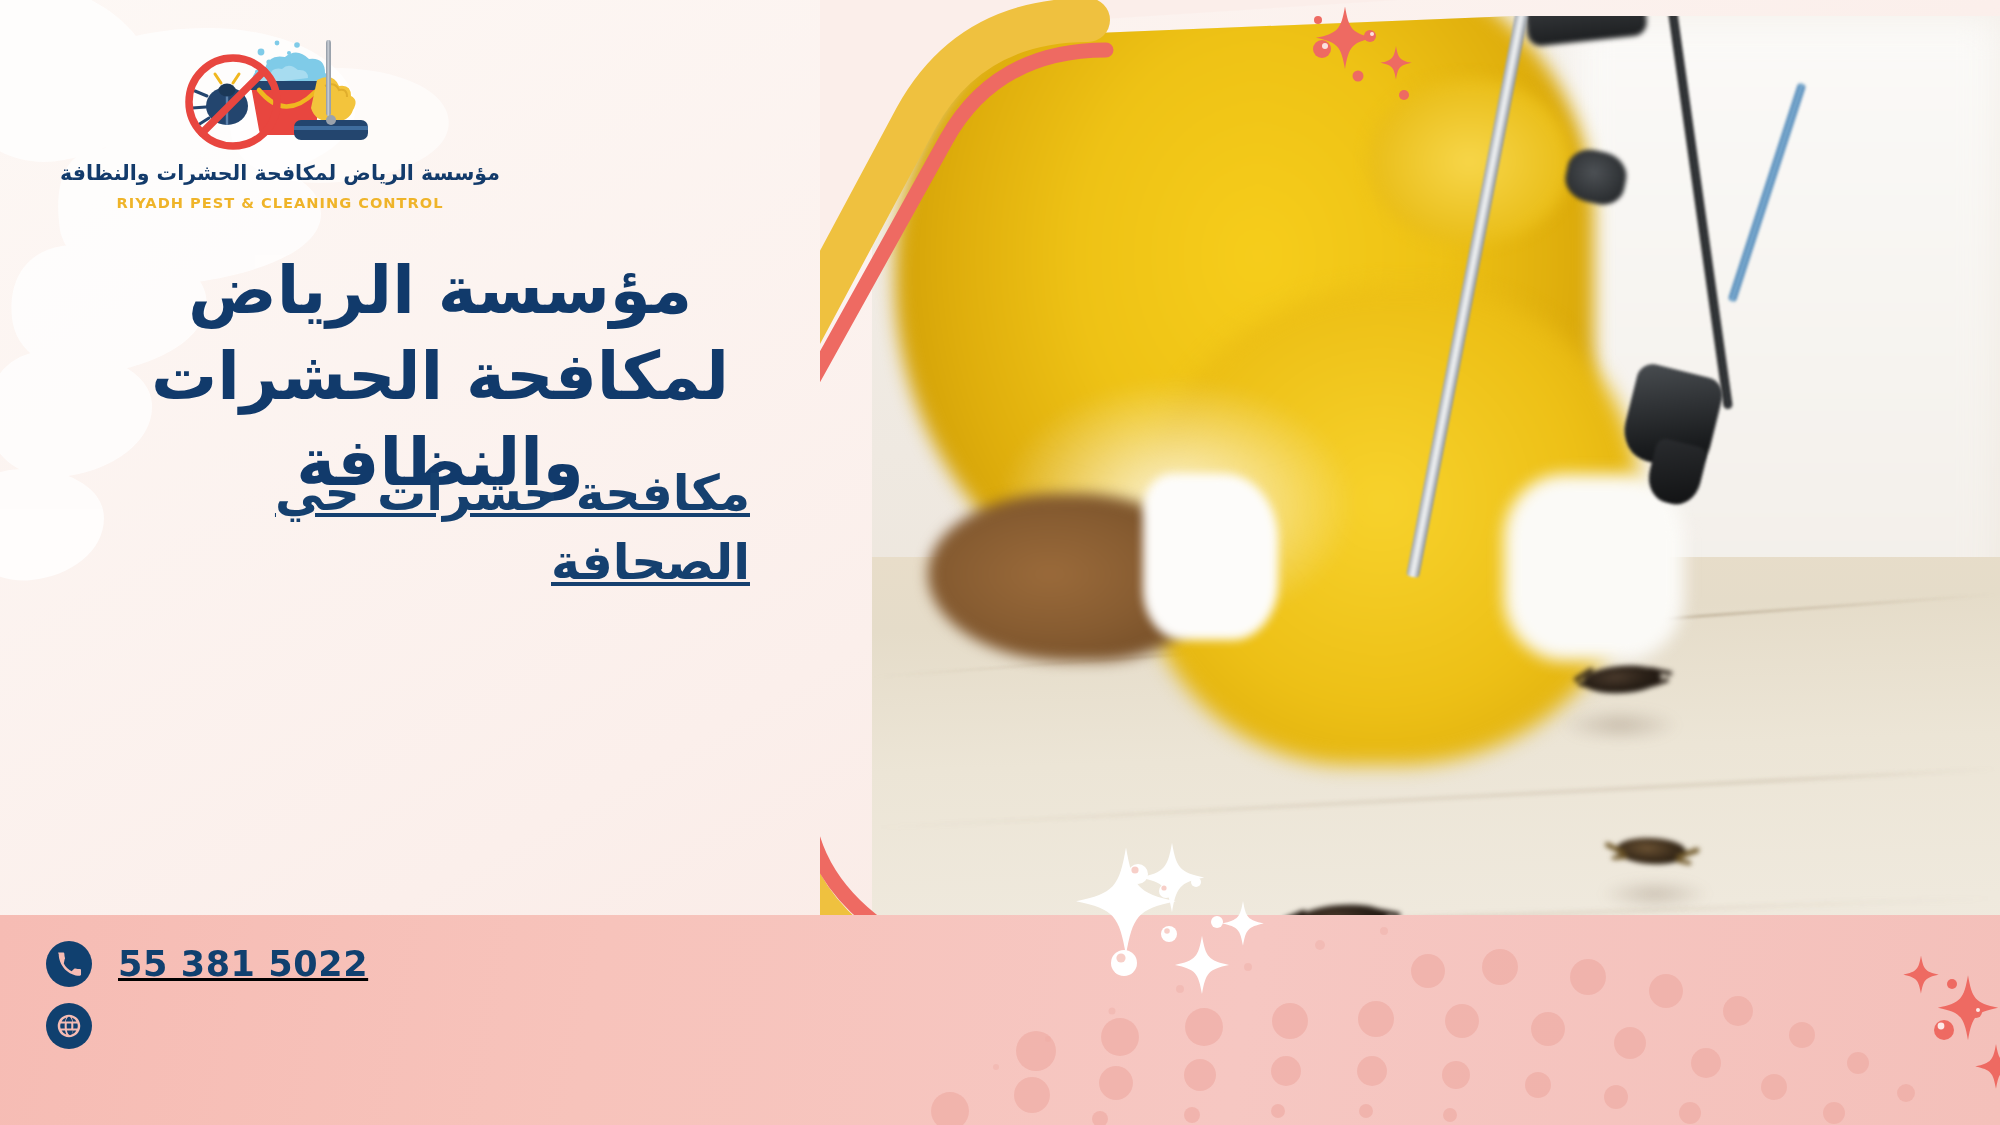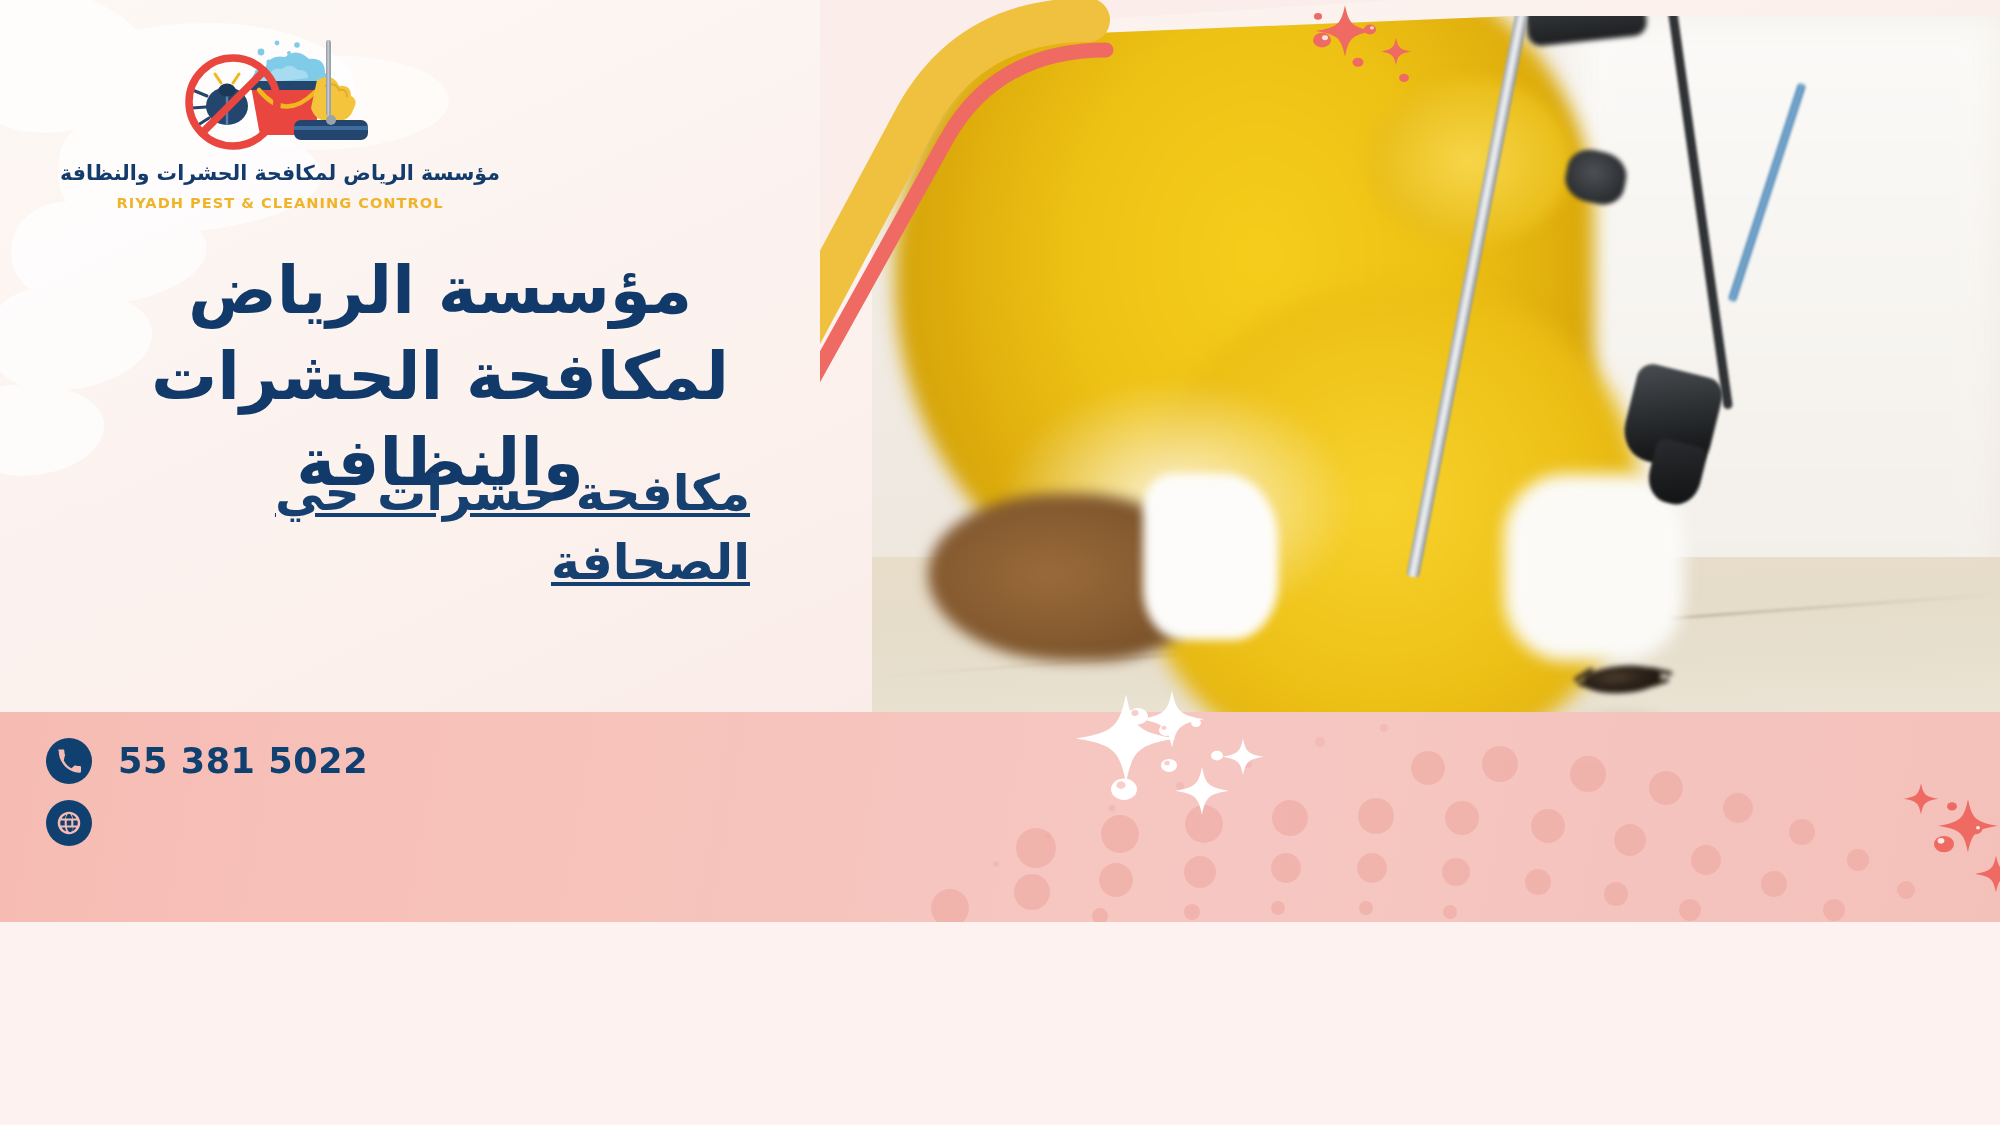--- a/index.html
+++ b/index.html
@@ -4,21 +4,21 @@
 <style>
   * { margin:0; padding:0; box-sizing:border-box; }
   html,body { width:2000px; height:1125px; overflow:hidden; }
   body {
     font-family:"DejaVu Sans","Liberation Sans",sans-serif;
     background:#fdf2ef;
   }
 
   .banner{
     position:relative;
-    width:2000px; height:922px;
+    width:2000px; height:1125px;
     overflow:hidden;
     background:
       linear-gradient(135deg,#fdf6f3 0%,#fbeeea 45%,#f9e6e1 100%);
   }
 
   
   .blob-layer{ position:absolute; inset:0; pointer-events:none; }
   .blob-layer svg{ width:100%; height:100%; display:block; }
 
   
@@ -74,20 +74,21 @@
     background:linear-gradient(100deg,#f6bcb4 0%,#f7c3bb 30%,#f6c7c2 62%,#f4c0ba 100%);
     overflow:hidden;
   }
   .bar-dots{ position:absolute; right:0; bottom:0; width:1200px; height:210px; }
   .bar-dots svg{ width:100%; height:100%; display:block; }
 
   .contact-list{
     position:absolute; left:46px; top:26px;
     display:flex; flex-direction:column; gap:16px;
     z-index:3;
+    text-decoration:underline;
   }
   .contact-row{ display:flex; align-items:center; gap:26px; }
   .c-icon{
     width:46px; height:46px; border-radius:50%;
     background:#10406f;
     display:flex; align-items:center; justify-content:center;
     flex:0 0 auto;
   }
   .c-icon svg{ width:26px; height:26px; display:block; fill:#f6bcb4; }
   .c-text{

